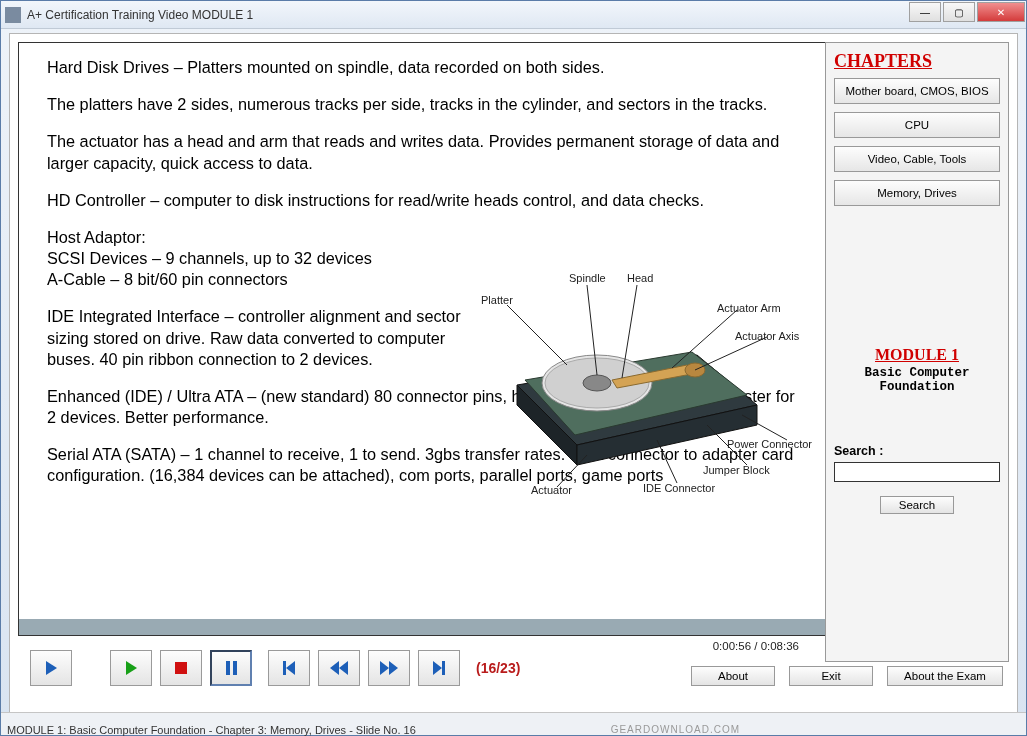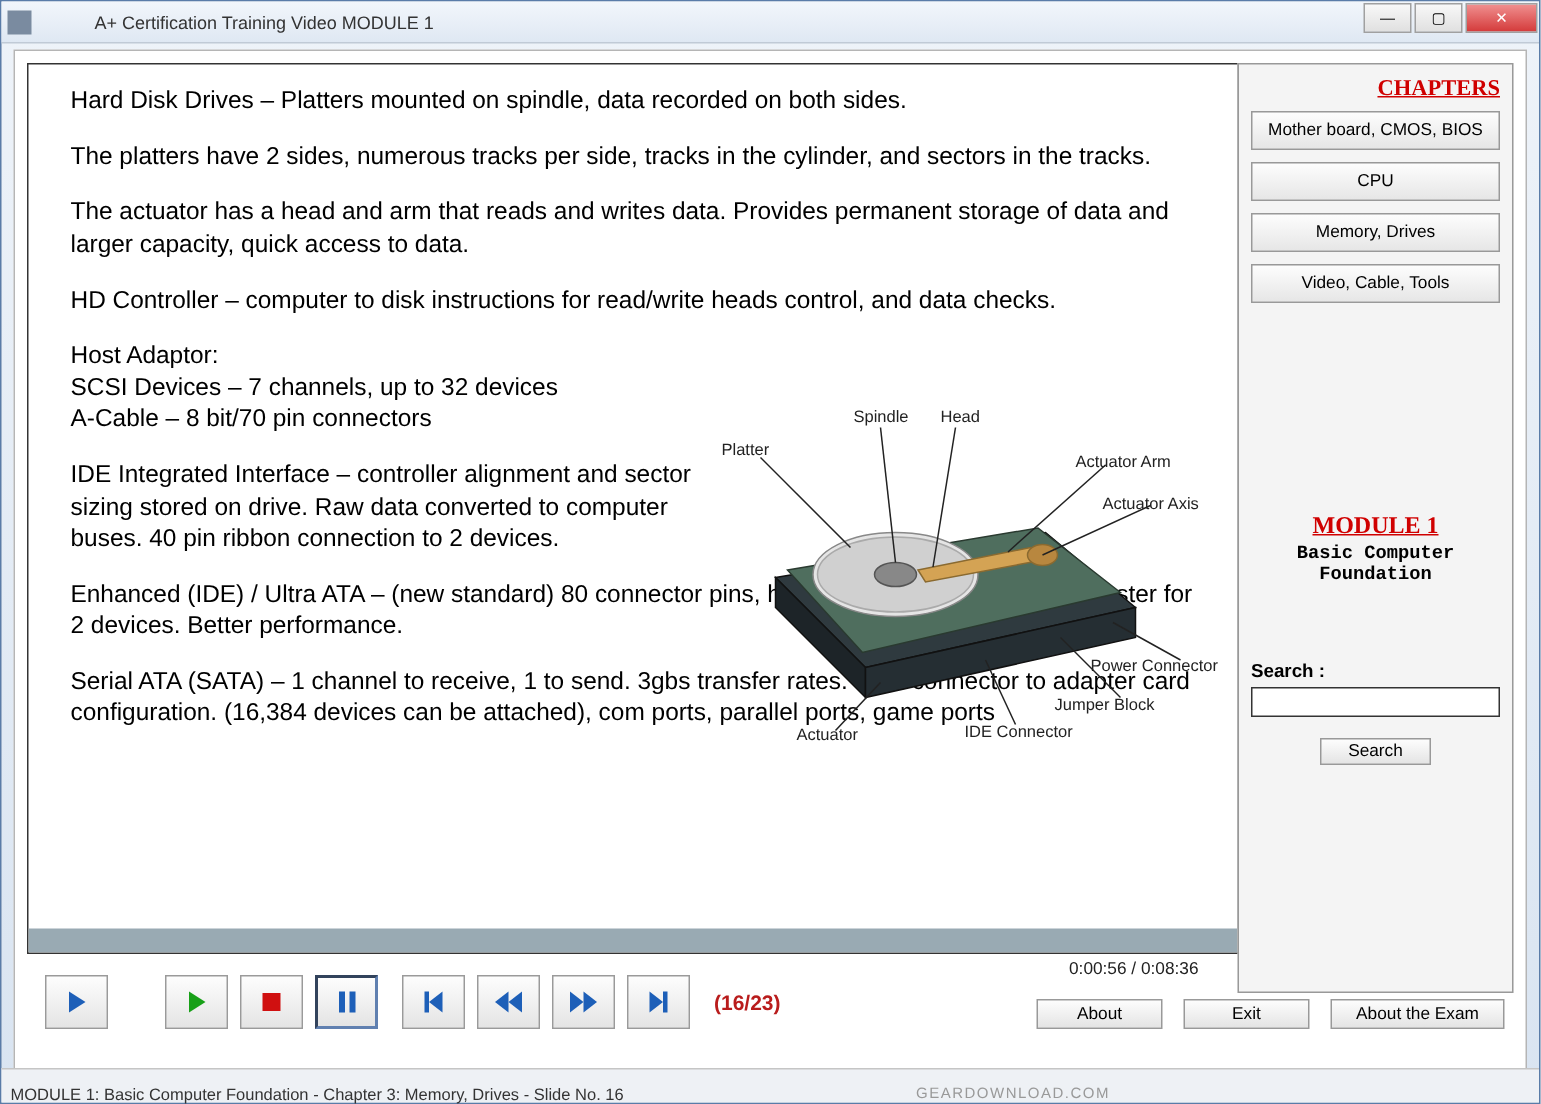--- a/index.html
+++ b/index.html
@@ -17,21 +17,20 @@
     border: 1px solid #5a7ca8;
     position: relative;
   }
   .titlebar {
     height: 28px;
     background: linear-gradient(#f2f6fb, #dfe8f3);
     display: flex;
     align-items: center;
     padding: 0 4px;
     border-bottom: 1px solid #c0cad6;
-    gap: 36px;
   }
   .titlebar .app-icon {
     width: 16px; height: 16px;
     background: #7a8ba0;
     margin-right: 6px;
   }
   .titlebar .title {
     font-size: 12px;
     color: #333;
   }
@@ -97,22 +96,22 @@
   .sidebar {
     position: absolute;
     top: 8px; right: 8px;
     width: 184px;
     height: 620px;
     border: 1px solid #999;
     background: #f4f4f4;
     padding: 8px;
   }
   .chapters-title {
-    text-align: right;
-    font-size: 15px;
+    text-align: left;
+    font-size: 18px;
     font-weight: bold;
     color: #d00000;
     text-decoration: underline;
     font-family: "Times New Roman", serif;
     margin-bottom: 6px;
   }
   .chapter-btn {
     display: block;
     width: 100%;
     background: linear-gradient(#fdfdfd,#e6e6e6);
@@ -251,22 +250,22 @@
   <div class="content">
 
     <div class="main-area">
       <div class="slide">
         <p>Hard Disk Drives – Platters mounted on spindle, data recorded on both sides.</p>
         <p>The platters have 2 sides, numerous tracks per side, tracks in the cylinder, and sectors in the tracks.</p>
         <p>The actuator has a head and arm that reads and writes data. Provides permanent storage of data and larger capacity, quick access to data.</p>
         <p>HD Controller – computer to disk instructions for read/write heads control, and data checks.</p>
         <div style="margin-bottom:16px" class="textcol">
           <div>Host Adaptor:</div>
-          <div>SCSI Devices  – 7 channels, up to 32 devices</div>
-          <div>A-Cable – 8 bit/70 pin connectors</div>
+          <div>SCSI Devices  – 9 channels, up to 32 devices</div>
+          <div>A-Cable – 8 bit/60 pin connectors</div>
         </div>
         <p class="textcol">IDE Integrated Interface – controller alignment and sector sizing stored on drive. Raw data converted to computer buses. 40 pin ribbon connection to 2 devices.</p>
         <p>Enhanced (IDE) / Ultra ATA – (new standard) 80 connector pins, high data transfer rates (3-4x) faster for 2 devices. Better performance.</p>
         <p>Serial ATA (SATA) – 1 channel to receive, 1 to send. 3gbs transfer rates. Host connector to adapter card configuration. (16,384 devices can be attached), com ports, parallel ports, game ports</p>
 
         <div class="diagram">
           <svg width="360" height="230">
 
             <polygon points="70,120 250,90 310,140 130,180" fill="#2f3a3f" stroke="#111"></polygon>
             <polygon points="70,120 130,180 130,200 70,140" fill="#1d2428" stroke="#111"></polygon>
@@ -303,22 +302,22 @@
         </div>
 
         <div class="slide-footer"></div>
       </div>
     </div>
 
     <div class="sidebar">
       <div class="chapters-title">CHAPTERS</div>
       <button class="chapter-btn">Mother board, CMOS, BIOS</button>
       <button class="chapter-btn">CPU</button>
+      <button class="chapter-btn">Video, Cable, Tools</button>
       <button class="chapter-btn">Memory, Drives</button>
-      <button class="chapter-btn">Video, Cable, Tools</button>
 
       <div class="module-title">MODULE 1</div>
       <div class="module-sub">Basic Computer Foundation</div>
 
       <div class="search-label">Search :</div>
       <input class="search-input" type="text" style="">
       <button class="search-btn">Search</button>
     </div>
 
     <div class="time-display">0:00:56 /  0:08:36</div>

